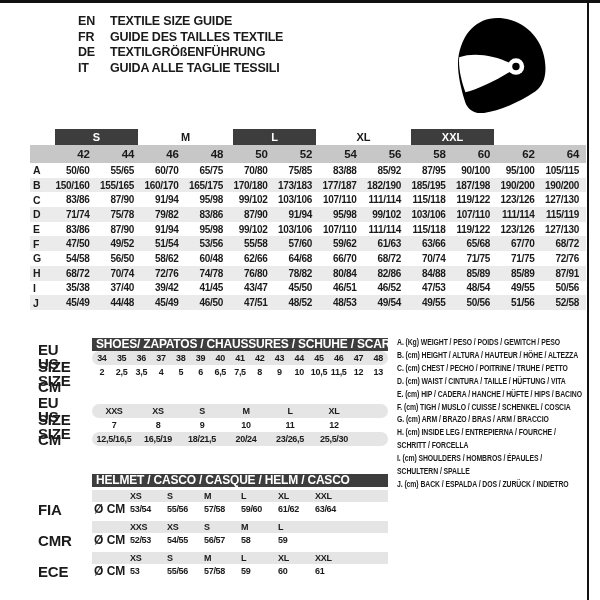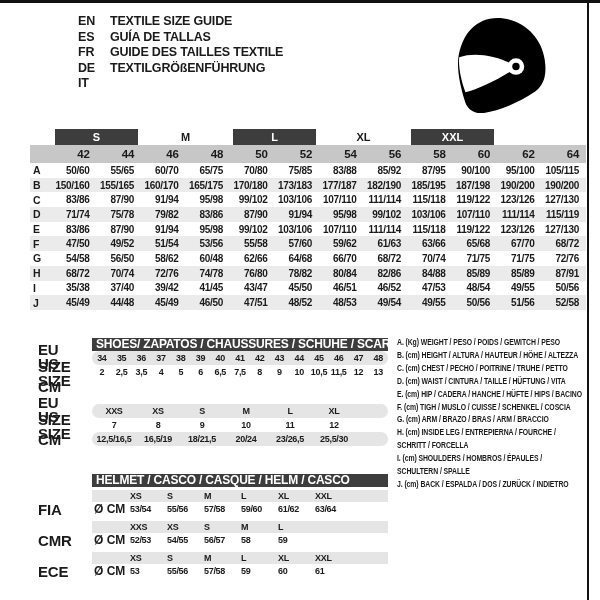--- a/index.html
+++ b/index.html
@@ -58,33 +58,30 @@
 <div class="page">
   <div class="top-border"></div>
   <div class="right-border"></div>
 
   <div class="lang-header" id="langHeader">
       <div class="lang-row">
         <span class="lang-code">EN</span>
         <span class="lang-title">TEXTILE SIZE GUIDE</span>
       </div>
       <div class="lang-row">
-        <span class="lang-code">ES</span>
-        <span class="lang-title">GUÍA DE TALLAS</span>
-      </div>
-      <div class="lang-row">
         <span class="lang-code">FR</span>
         <span class="lang-title">GUIDE DES TAILLES TEXTILE</span>
       </div>
       <div class="lang-row">
         <span class="lang-code">DE</span>
         <span class="lang-title">TEXTILGRÖßENFÜHRUNG</span>
       </div>
       <div class="lang-row">
         <span class="lang-code">IT</span>
+        <span class="lang-title">GUIDA ALLE TAGLIE TESSILI</span>
       </div>
     </div>
 
   <svg class="helmet-icon" viewBox="0 0 95 95" aria-hidden="true">
     <path fill="#000" d="M 44,3 C 68,3 87,21 90,44 C 92,58 89,68 81,74 C 63,86 45,93 31,95 C 21,96.5 14,91 12,82 C 8.5,70 5,56 6,43 C 9,18 24,3 44,3 Z"></path>
     <path fill="#fff" d="M 7,41 C 21,36 41,39 57,47 L 58,54 C 42,64 25,72 13,75 C 9,64 6,51 7,41 Z"></path>
     <circle cx="62" cy="50" r="8" fill="#fff"></circle>
     <circle cx="62" cy="50" r="3.6" fill="#000"></circle>
   </svg>
 

